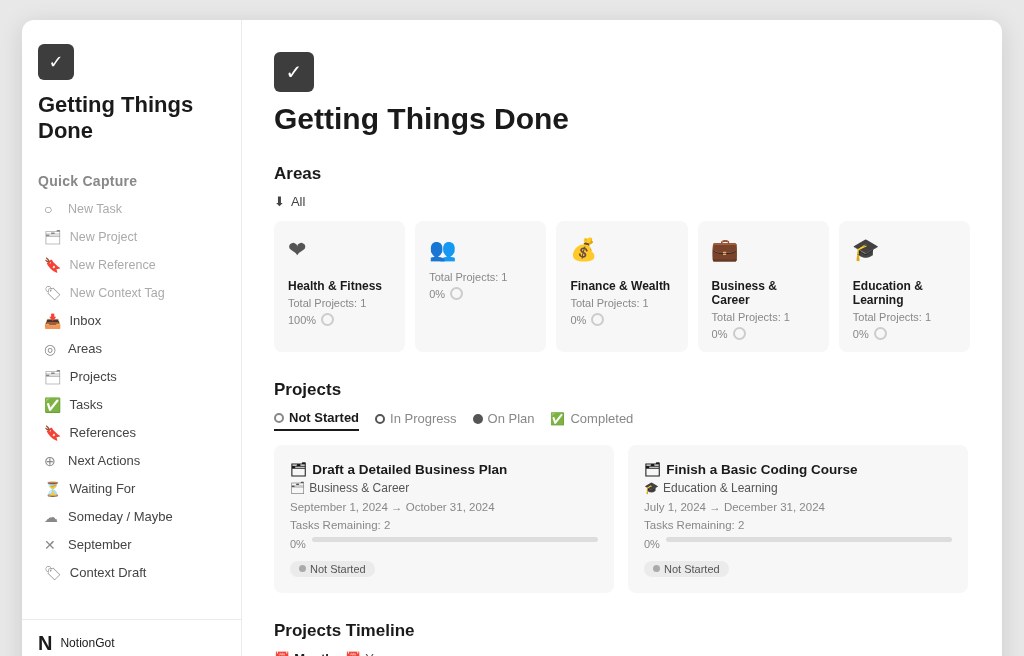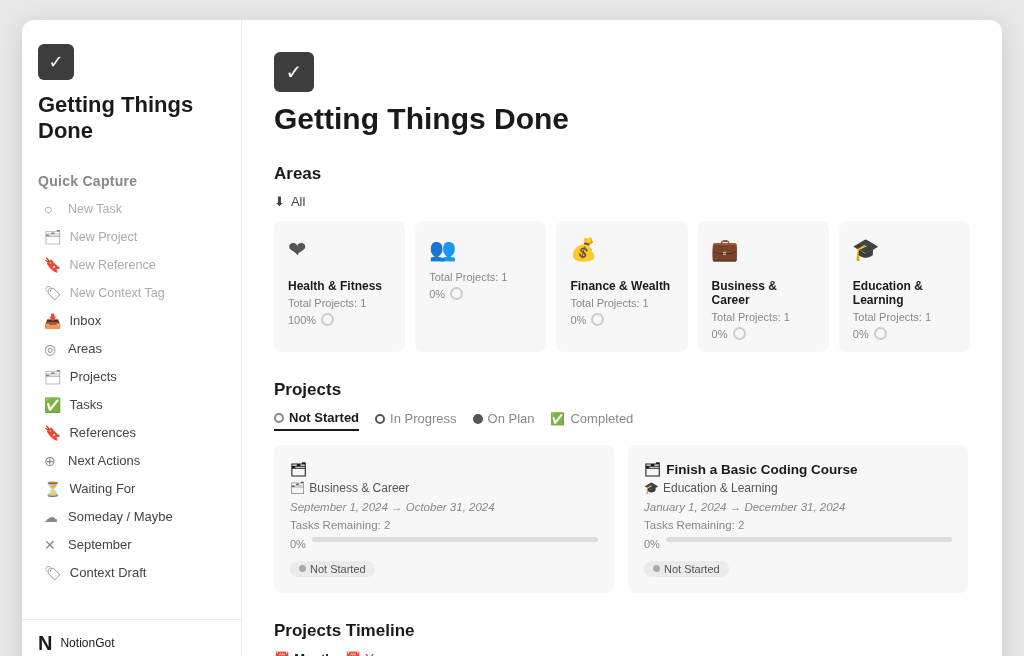--- a/index.html
+++ b/index.html
@@ -220,21 +220,20 @@
       color: #555;
       margin-bottom: 6px;
       display: flex;
       align-items: center;
       gap: 4px;
     }
     .project-card-dates {
       font-size: 11.5px;
       color: #888;
       margin-bottom: 6px;
-      font-style: italic;
     }
     .project-card-tasks {
       font-size: 11.5px;
       color: #888;
       margin-bottom: 6px;
     }
     .project-card-bar {
       background: #ddd;
       border-radius: 4px;
       height: 5px;
@@ -440,20 +439,21 @@
         </div>
         <div class="proj-tab">
           <span style="font-size:12px;">✅</span>
           <span>Completed</span>
         </div>
       </div>
       <div class="projects-cards">
         <div class="project-card">
           <div class="project-card-title">
             <span>🗂</span>
+            <span>Draft a Detailed Business Plan</span>
           </div>
           <div class="project-card-area">
             <span>🗂</span>
             <span>Business &amp; Career</span>
           </div>
           <div class="project-card-dates">
             <span>September 1, 2024</span>
             <span> → </span>
             <span>October 31, 2024</span>
           </div>
@@ -472,21 +472,21 @@
         <div class="project-card">
           <div class="project-card-title">
             <span>🗂</span>
             <span>Finish a Basic Coding Course</span>
           </div>
           <div class="project-card-area">
             <span>🎓</span>
             <span>Education &amp; Learning</span>
           </div>
           <div class="project-card-dates">
-            <span>January 1, 2024</span>
+            <span>July 1, 2024</span>
             <span> → </span>
             <span>December 31, 2024</span>
           </div>
           <div class="project-card-tasks">Tasks Remaining: <span>2</span></div>
           <div style="display:flex;align-items:center;gap:6px;margin-bottom:8px;">
             <span style="font-size:11px;color:#888;">0%</span>
             <div class="project-card-bar">
               <div class="project-card-bar-fill" style="width:0%;"></div>
             </div>
           </div>

